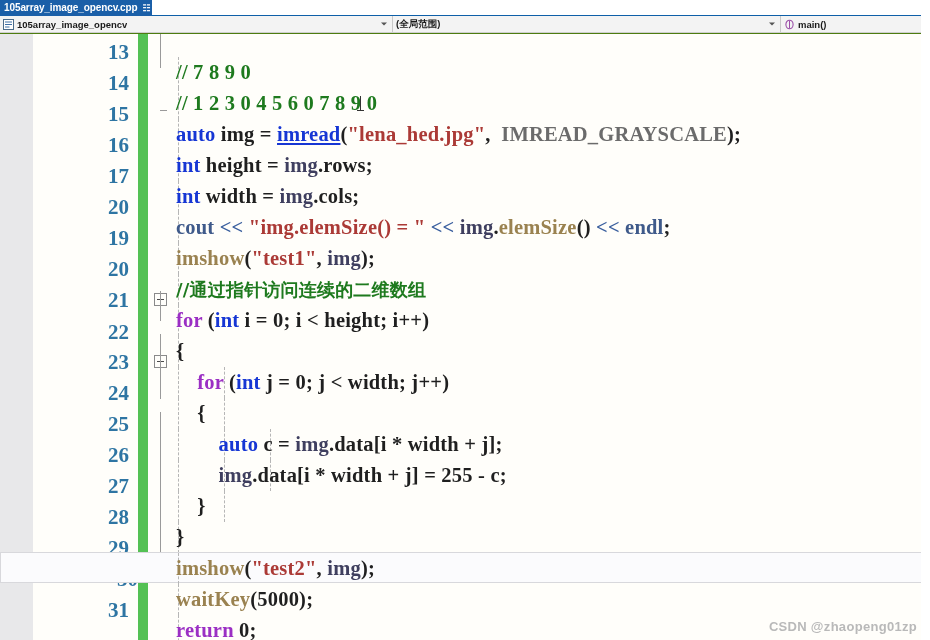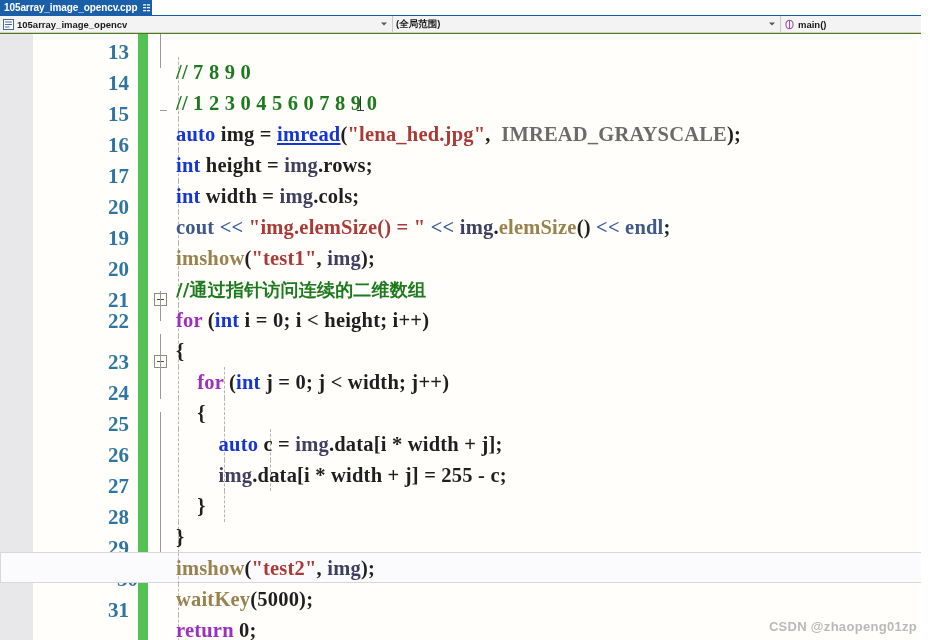--- a/index.html
+++ b/index.html
@@ -308,21 +308,21 @@
     <div class="gutter">
         <div class="lineno" style="top: 3px;">13</div>
         <div class="lineno" style="top: 34px;">14</div>
         <div class="lineno" style="top: 65px;">15</div>
         <div class="lineno" style="top: 96px;">16</div>
         <div class="lineno" style="top: 127px; text-align: center;">17</div>
         <div class="lineno" style="top: 158px;">20</div>
         <div class="lineno" style="top: 189px;">19</div>
         <div class="lineno" style="top: 220px;">20</div>
         <div class="lineno" style="top: 251px;">21</div>
-        <div class="lineno" style="top: 272px;">22</div>
+        <div class="lineno" style="top: 283px;">22</div>
         <div class="lineno" style="top: 313px;">23</div>
         <div class="lineno" style="top: 344px;">24</div>
         <div class="lineno" style="top: 375px;">25</div>
         <div class="lineno" style="top: 406px;">26</div>
         <div class="lineno" style="top: 437px;">27</div>
         <div class="lineno" style="top: 468px;">28</div>
         <div class="lineno" style="top: 499px;">29</div>
         <div class="lineno" style="top: 530px; margin-left: 9px;">30</div>
         <div class="lineno" style="top: 561px;">31</div>
       </div>

